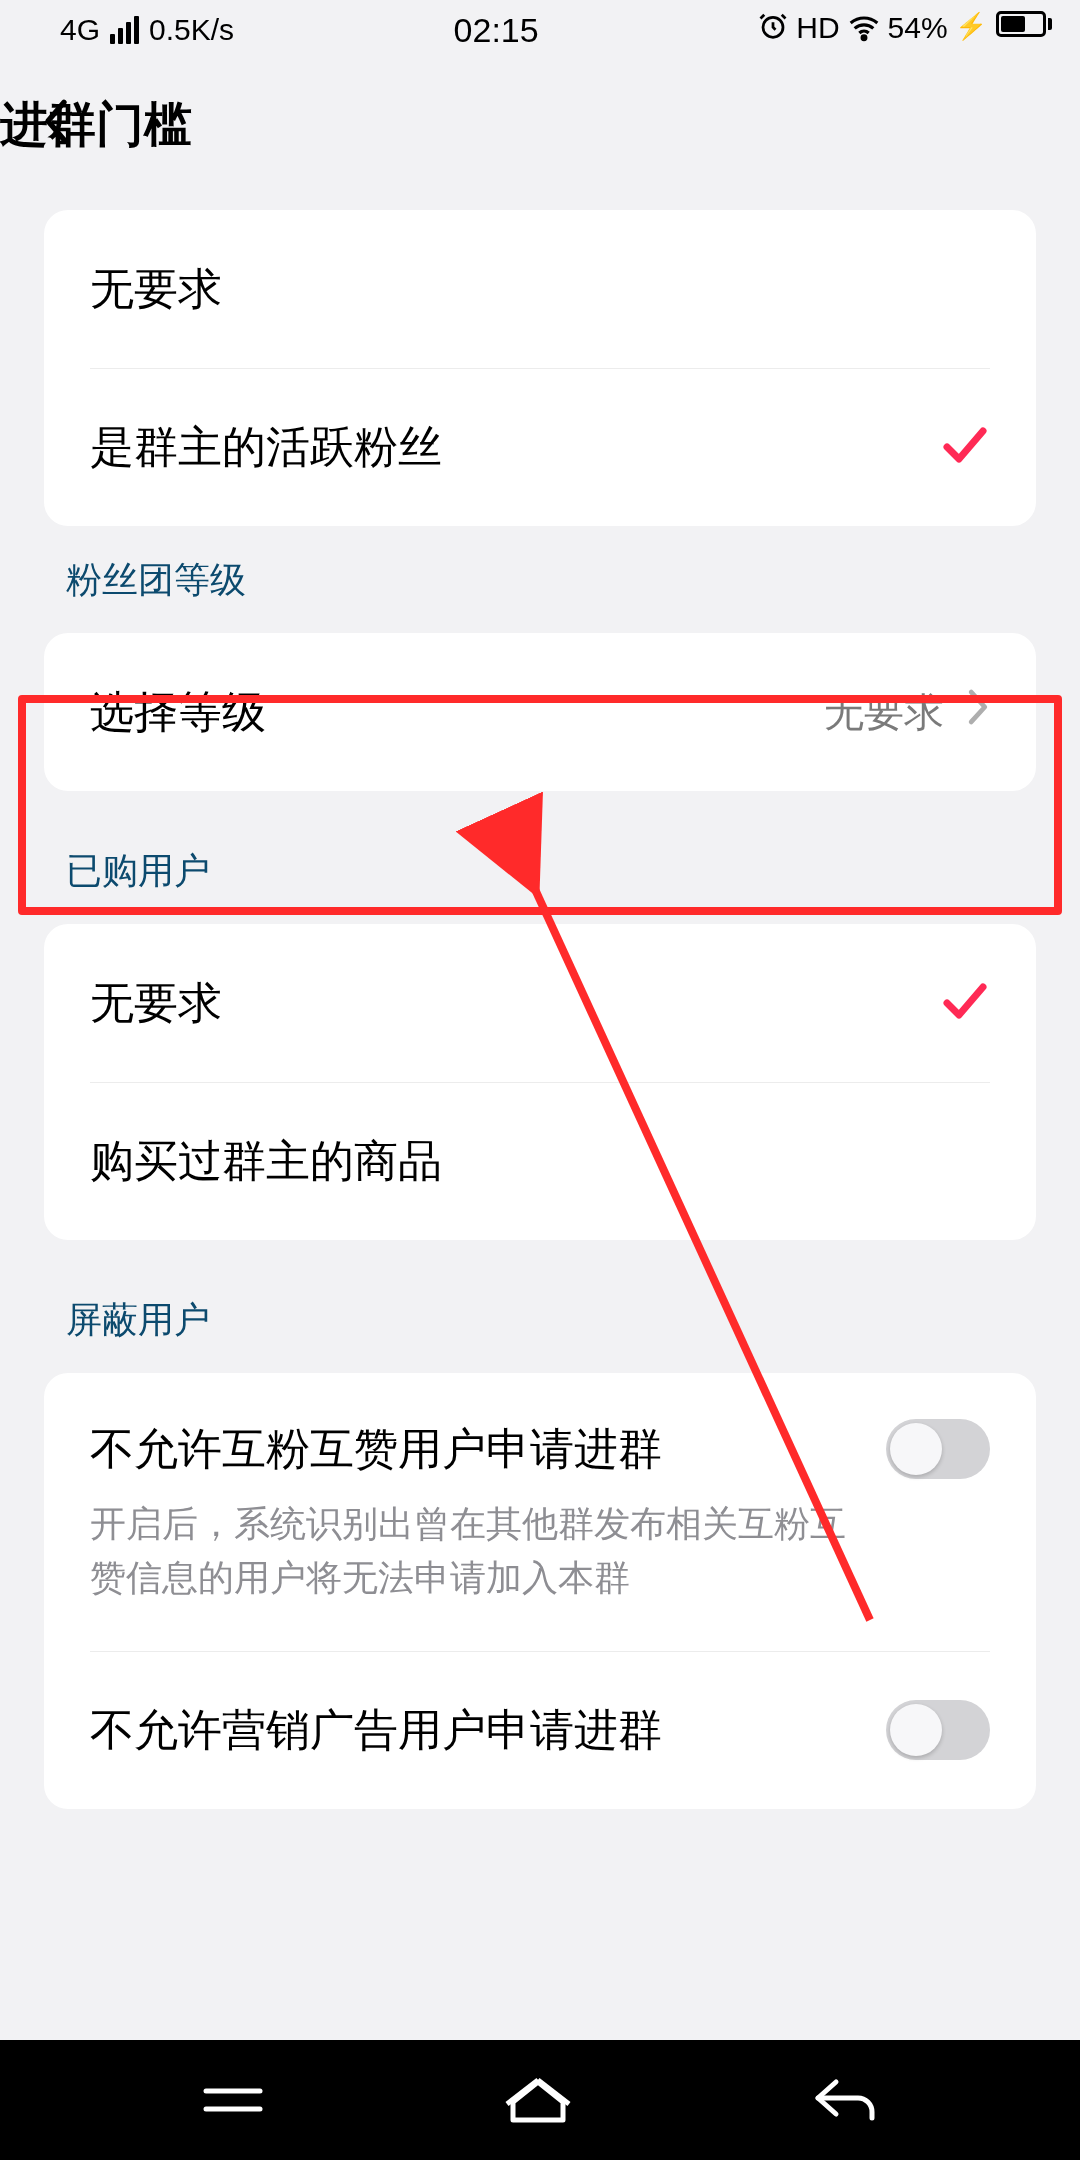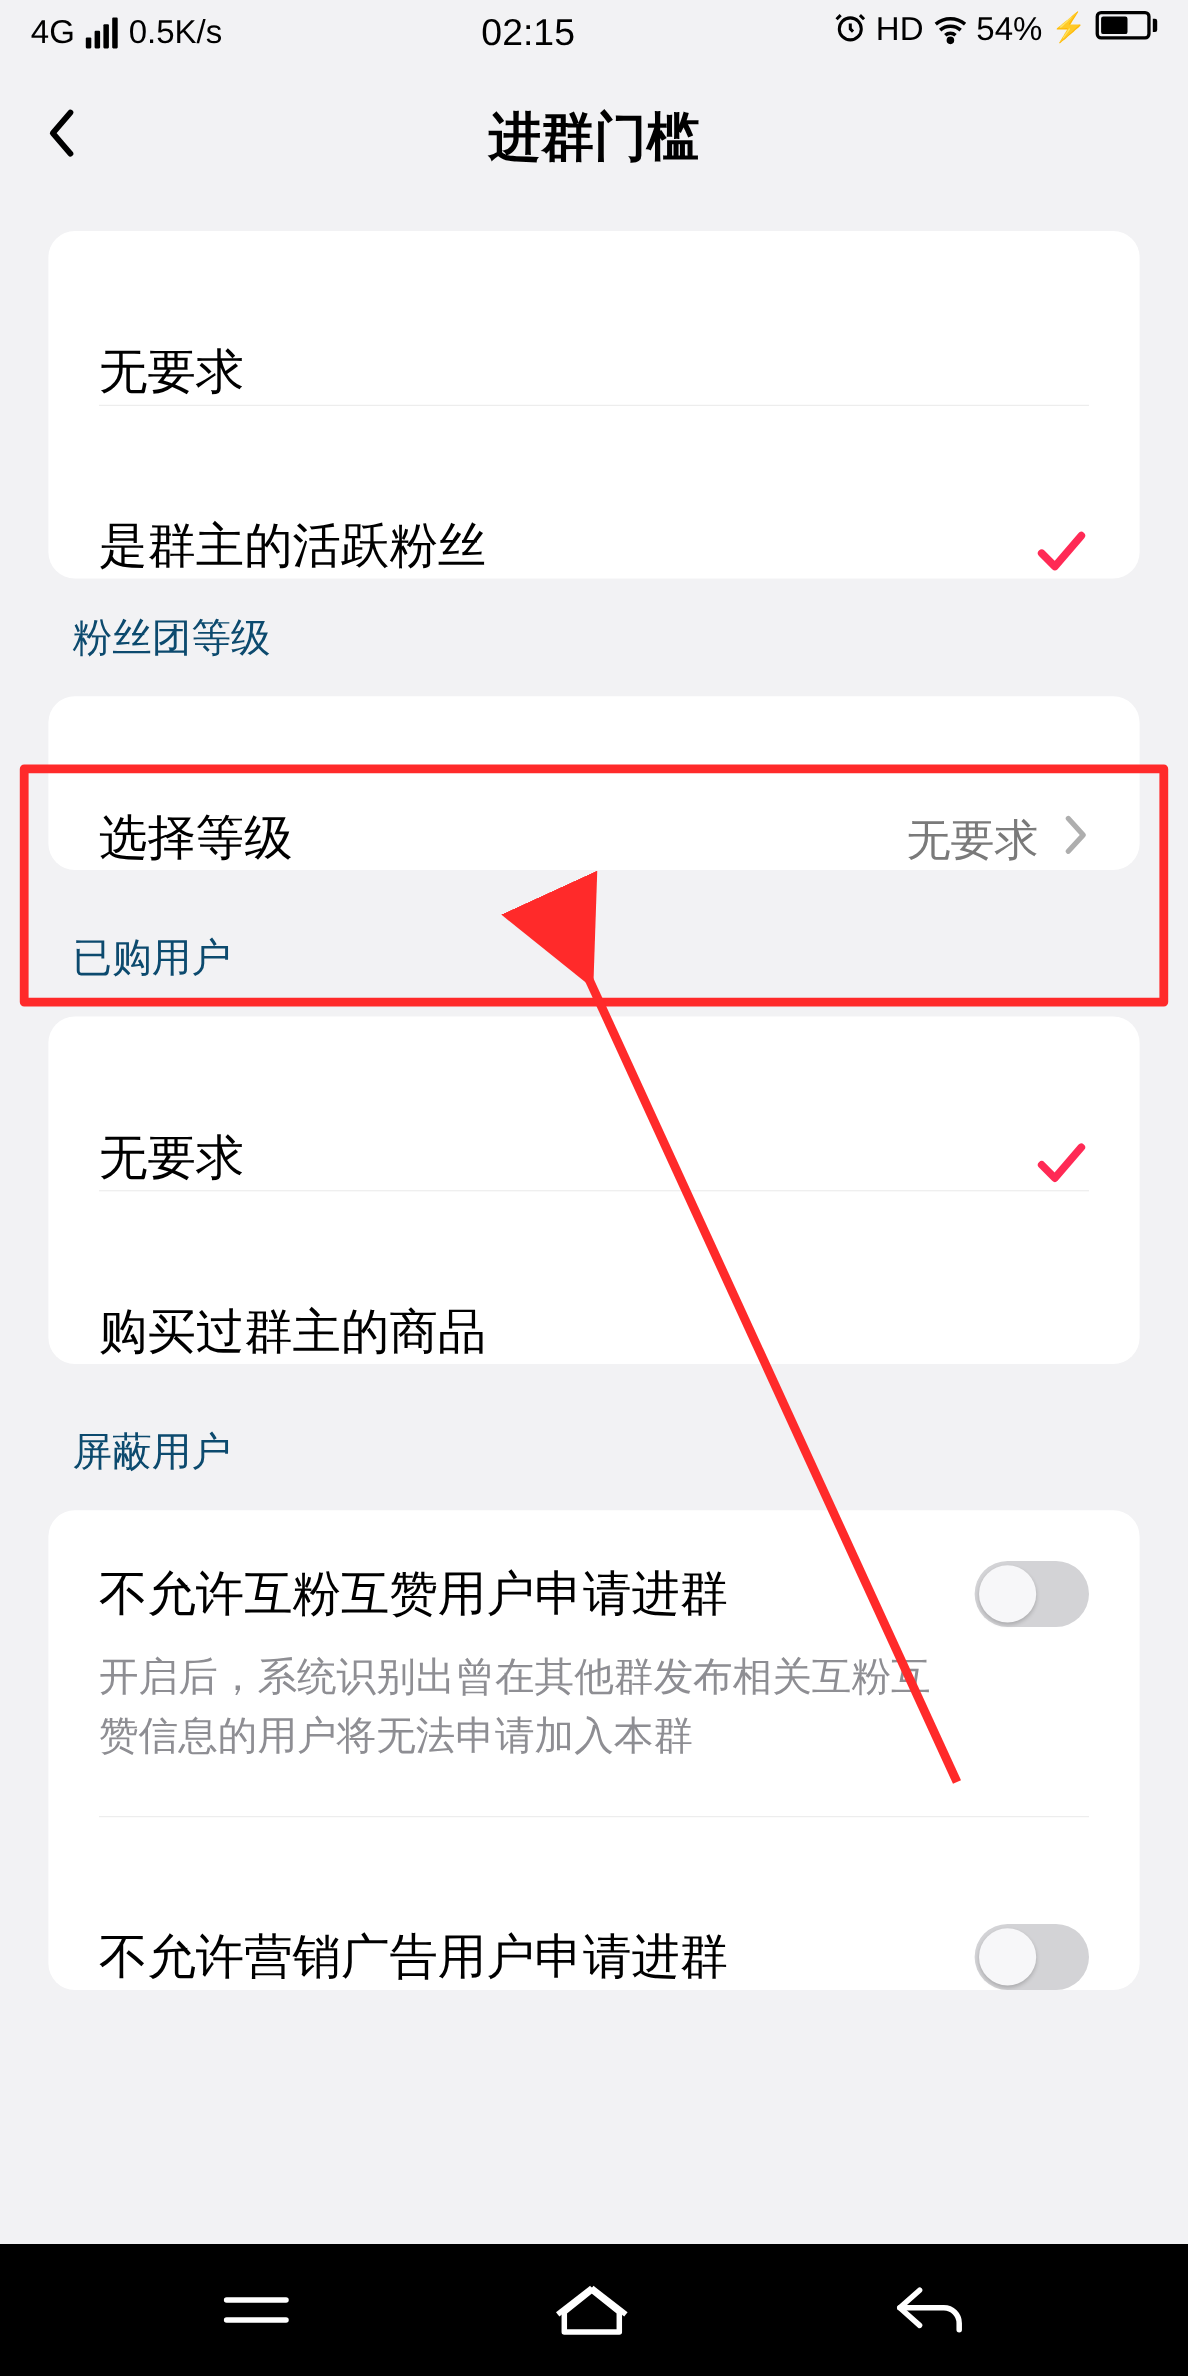--- a/index.html
+++ b/index.html
@@ -13,21 +13,21 @@
     }
     .status-bar {
       height: 60px;
       display: flex;
       align-items: center;
       justify-content: space-between;
       padding: 0 28px;
       font-size: 30px;
       color: #000;
     }
-    .status-left { display: flex; align-items: center; gap: 6px; }
+    .status-left { display: flex; align-items: center; gap: 6px; margin-left: 32px; }
     .status-center { font-size: 34px; font-weight: 500; }
     .status-right { display: flex; align-items: flex-start; gap: 8px; }
     .signal-bars { display: inline-flex; align-items: flex-end; gap: 3px; margin: 0 4px; }
     .signal-bars span { width: 5px; background: #000; border-radius: 1px; }
     .signal-bars span:nth-child(1){height:10px}
     .signal-bars span:nth-child(2){height:16px}
     .signal-bars span:nth-child(3){height:22px}
     .signal-bars span:nth-child(4){height:28px}
     .battery-icon { display:inline-flex; align-items:center; }
     .battery-body { width:50px; height:26px; border:3px solid #000; border-radius:5px; position:relative; }
@@ -35,33 +35,33 @@
     .battery-tip { width:4px; height:12px; background:#000; margin-left:2px; border-radius:0 2px 2px 0;}
     .nav-header {
       height: 130px;
       display: flex;
       align-items: center;
       padding: 0 40px;
       position: relative;
     }
     .back-btn { font-size: 50px; color:#000; line-height:1; }
     .nav-title {
-      position:absolute; left:0; right:0; text-align:center;
+      position:absolute; left:0; right:0; 
       font-size: 48px; font-weight:600; color:#000;
     }
     .content { padding: 0 44px; }
     .card {
       background: #fff;
       border-radius: 24px;
       overflow: hidden;
     }
     .row {
       min-height: 158px;
       display: flex;
-      align-items: flex-end;
+      align-items: center;
       justify-content: space-between;
       padding: 0 46px;
       position: relative;
     }
     .row + .row::before {
       content:"";
       position:absolute; top:0; left:46px; right:46px;
       height:1px; background:#ececec;
     }
     .row-label { font-size: 44px; color:#000; }

